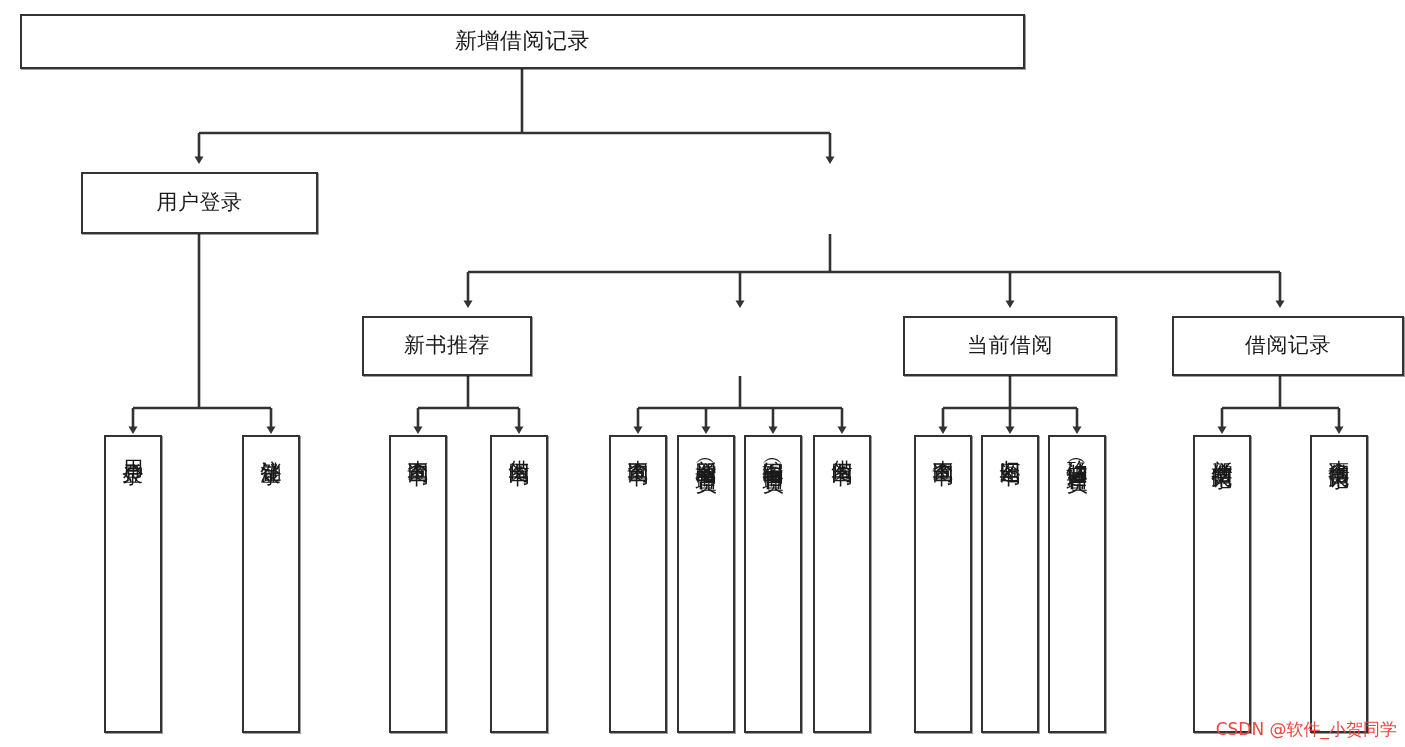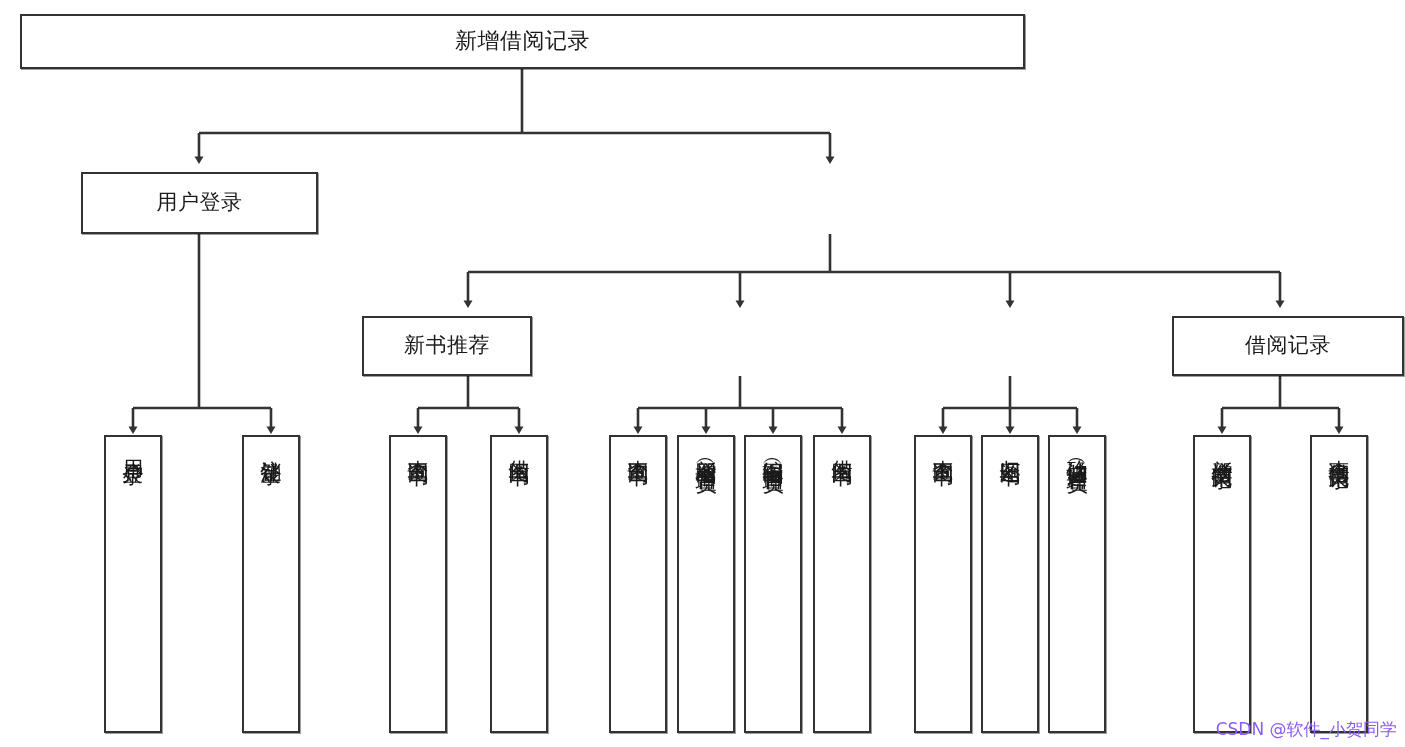--- a/index.html
+++ b/index.html
@@ -58,21 +58,21 @@
     text-orientation: upright;
     font-size: 21px;
     letter-spacing: 2px;
     line-height: 1.05;
   }
   #watermark {
     position: absolute;
     right: 8px;
     bottom: 6px;
     font-size: 17px;
-    color: #8b5cf6;
+    color: #ef4444;
     font-family: "DejaVu Sans", "Liberation Sans", sans-serif;
     white-space: nowrap;
     user-select: none;
   }
 </style>
 </head>
 <body>
 
 <div id="canvas">
 
@@ -133,20 +133,23 @@
   <div class="node horiz" style="left:81px; top:172px; width:237px; height:62px;">
     <span class="label">用户登录</span>
   </div>
 
 
   <div class="node horiz" style="left:362px; top:316px; width:170px; height:60px;">
     <span class="label">新书推荐</span>
   </div>
 
 
+  <div class="node horiz" style="left:903px; top:316px; width:214px; height:60px;">
+    <span class="label">当前借阅</span>
+  </div>
 
   <div class="node horiz" style="left:1172px; top:316px; width:232px; height:60px;">
     <span class="label">借阅记录</span>
   </div>
 
   <div class="node vert" style="left:104px; top:435px; width:58px; height:298px;">
     <span class="label">用户登录</span>
   </div>
 
   <div class="node vert" style="left:242px; top:435px; width:58px; height:298px;">

